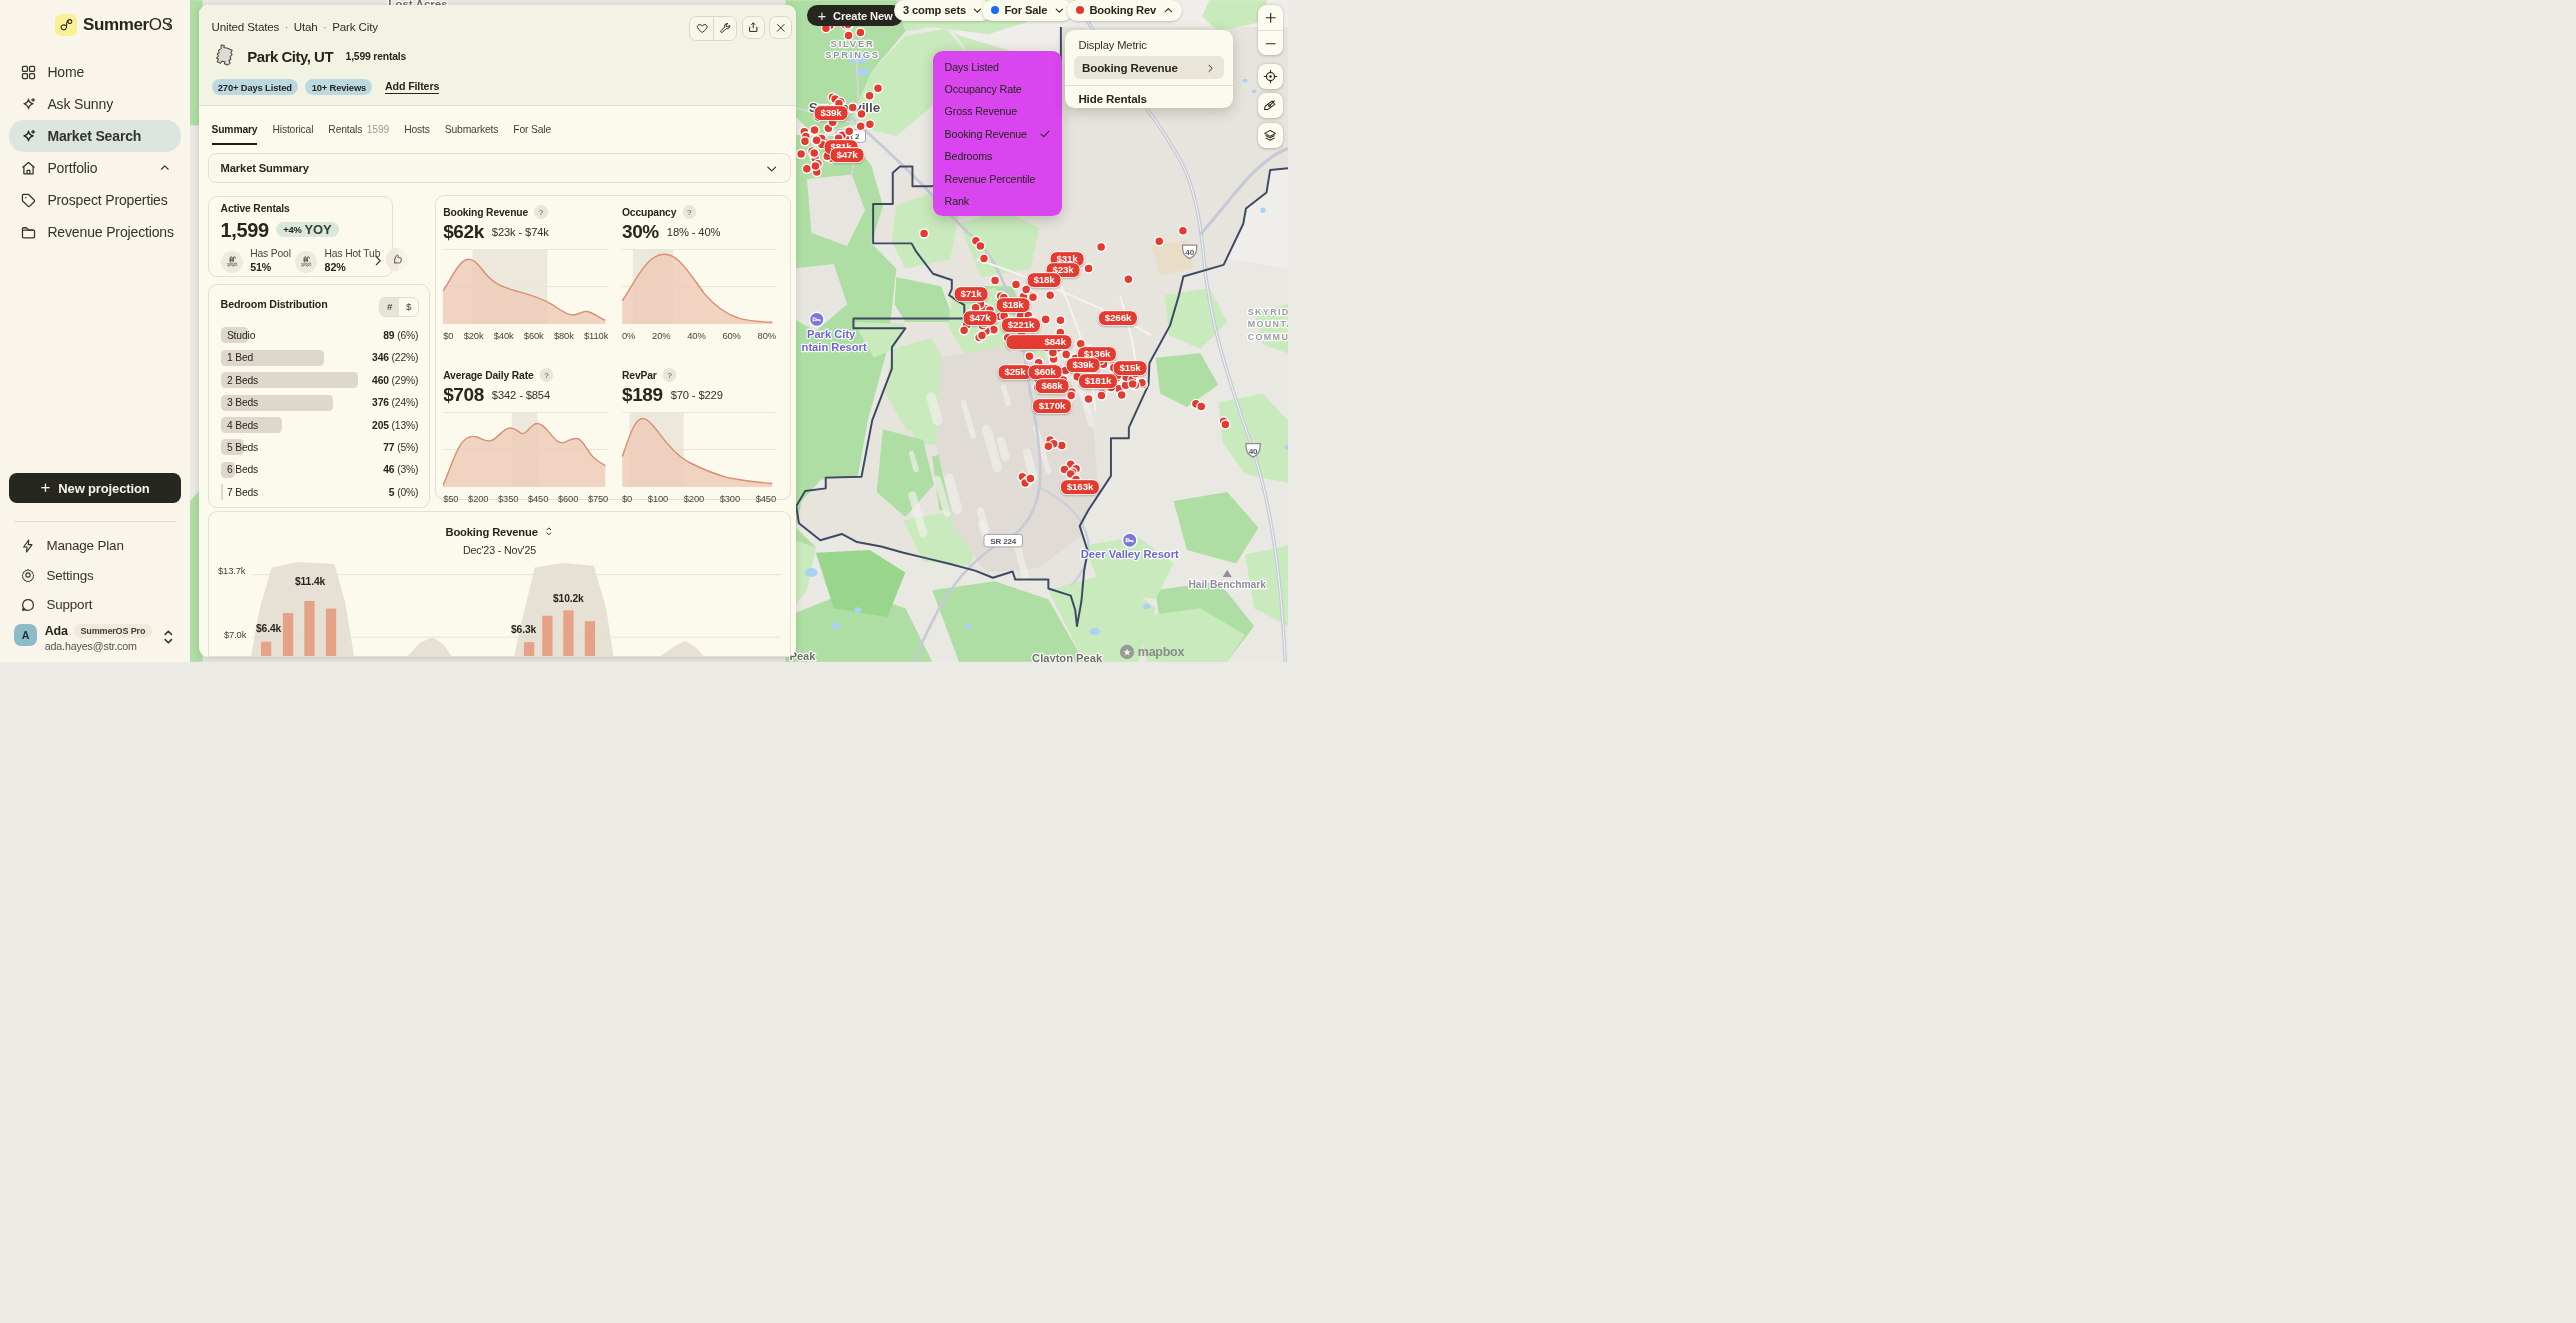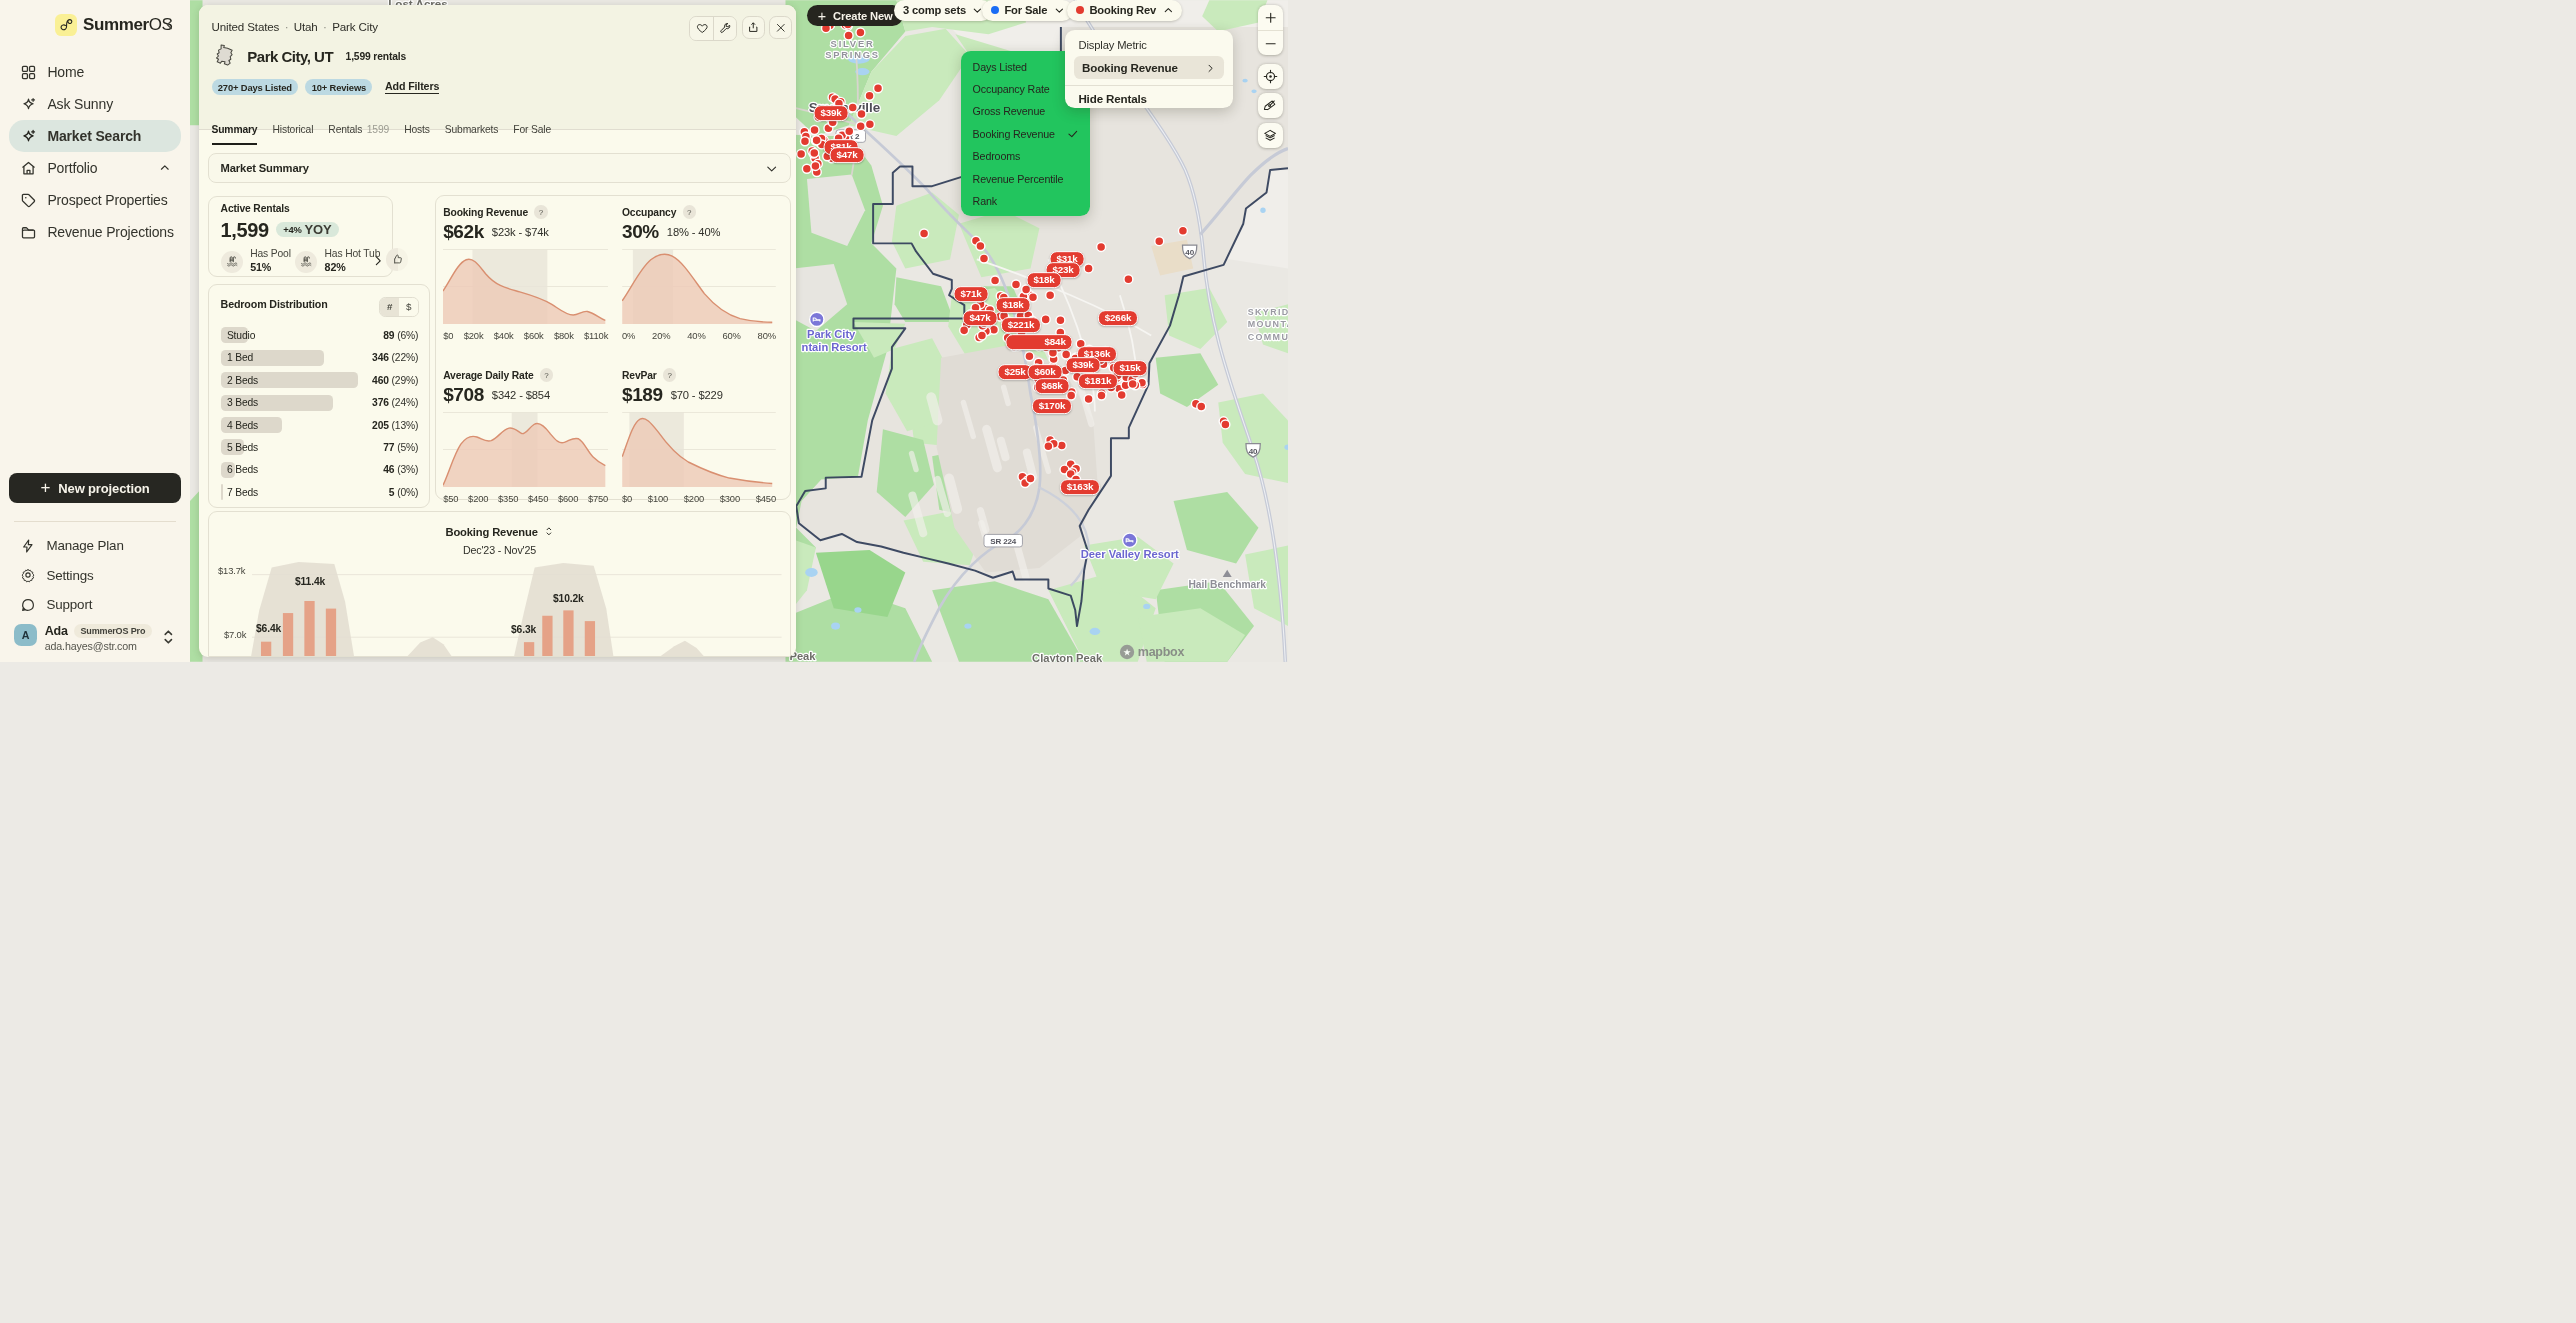--- a/index.html
+++ b/index.html
@@ -30,21 +30,21 @@
 .userrow { position:absolute; left:14.3px; top:624px; width:165px; display:flex; }
 .avatar { width:22.4px; height:22.4px; border-radius:7.2px; background:#8cbcc9; color:#20323a; font-size:10.7px; font-weight:700; display:flex; align-items:center; justify-content:center; }
 .user-meta { margin-left:8px; }
 .user-line1 { display:flex; align-items:center; }
 .user-name { font-size:12.5px; font-weight:700; color:#26261f; }
 .pro-pill { margin-left:6.3px; background:#efeadb; border-radius:7.2px; font-size:9px; font-weight:600; color:#41413a; padding:1.8px 6.3px; }
 .user-email { font-size:10.7px; color:#55554d; margin-top:1.8px; }
 .user-chevs { position:absolute; right:5.4px; top:3.6px; color:#3b3b34; }
 
 #panel { position:absolute; left:199px; top:5.4px; width:597px; height:652px; background:#fbfaec; border-radius:9px; z-index:20; box-shadow:0 1.8px 7.2px rgba(60,60,40,.18); overflow:hidden; }
-#phead { position:absolute; left:0; top:0; right:0; height:125px; background:#f3f3e3; border-bottom:0.9px solid #e0ddd0;text-decoration:underline; }
+#phead { position:absolute; left:0; top:0; right:0; height:101px; background:#f3f3e3; border-bottom:0.9px solid #e0ddd0;text-decoration:underline; }
 .crumbs { position:absolute; left:12.5px; top:15px; font-size:11.6px; color:#2e2e28; }
 .crumbs .dot { color:#8b8b82; margin:0 5.4px; }
 .hbtns { position:absolute; right:3.6px; top:10.7px; display:flex; }
 .hbtn { width:23px; height:23px; background:#f7f6e8; border:0.9px solid #dbd8ca; display:flex; align-items:center; justify-content:center; }
 .hbtn.single { border-radius:7.2px; margin-left:4.5px; }
 .hgroup { display:flex; border:0.9px solid #dbd8ca; border-radius:7.2px; overflow:hidden; }
 .hgroup .hbtn { border:none; }
 .hgroup .hbtn+.hbtn { border-left:0.9px solid #dbd8ca; }
 .title-row { position:absolute; left:12.5px; top:38px; display:flex; align-items:center; }
 .county { width:26px; height:26px; }
@@ -106,21 +106,21 @@
 .mbtn-dark { position:absolute; left:807px; top:5.4px; height:20.6px; background:#26251f; color:#f6f3e9; border-radius:10.7px; display:flex; align-items:center; padding:0 10.7px; font-size:11.2px; font-weight:600; z-index:40; }
 .mpill { position:absolute; height:20.6px; background:#fbfaee; border-radius:10.7px; display:flex; align-items:center; padding:0 9px; font-size:11.2px; font-weight:600; color:#26261f; z-index:40; box-shadow:0 0.9px 2.7px rgba(50,50,30,.25); }
 .cdot { width:8px; height:8px; border-radius:50%; margin-right:5.4px; }
 .mpill svg { margin-left:6.3px; }
 #dd1 { position:absolute; left:1065px; top:30px; width:168px; height:78px; background:#fbfaee; border-radius:9.8px; box-shadow:0 3.6px 12.5px rgba(40,40,20,.22); z-index:39; padding:9px 9px; }
 #dd1 .lab { font-size:11.2px; color:#30302a; margin-left:4.5px; }
 #dd1 .sel { margin-top:5.4px; height:23px; background:#e9e5d8; border-radius:6.3px; display:flex; align-items:center; padding:0 8px; font-size:11.6px; font-weight:600; color:#26261f; }
 #dd1 .sel svg { margin-left:auto; }
 #dd1 .hr { position:absolute; left:0; right:0; top:55px; border-top:0.9px solid #e2dfd2; }
 #dd1 .hide { position:absolute; left:13.4px; top:62px; font-size:11.6px; font-weight:600; color:#26261f; }
-#dd2 { position:absolute; left:933px; top:51px; width:129px; height:165px; background:#22c55e; border-radius:9.8px; box-shadow:0 3.6px 12.5px rgba(40,40,20,.22); z-index:38; padding:4.5px 0;margin-left:28px; }
+#dd2 { position:absolute; left:933px; top:51px; width:129px; height:165px; background:#d946ef; border-radius:9.8px; box-shadow:0 3.6px 12.5px rgba(40,40,20,.22); z-index:38; padding:4.5px 0; }
 #dd2 .it { height:22.4px; display:flex; align-items:center; padding:0 11.6px; font-size:10.7px; color:#26261f; }
 #dd2 .it svg { margin-left:auto; }
 .mapctl { position:absolute; right:4.9px; width:25px; background:#fcfbf1; border-radius:8px; box-shadow:0 0.9px 2.7px rgba(50,50,30,.3); z-index:40; display:flex; flex-direction:column; align-items:center; }
 .mapctl .b { width:25px; height:25px; display:flex; align-items:center; justify-content:center; color:#26261f; }
 .mapctl .b+.b { border-top:0.9px solid #e4e1d3; }
 
 .pin { position:absolute; transform:translate(-50%,-50%); background:#e33b30; border:1.8px solid #fff; border-radius:7.2px; color:#fff; font-size:9.8px; font-weight:700; padding:0.9px 5.8px 1.8px; white-space:nowrap; z-index:12; box-shadow:0 0.9px 1.8px rgba(0,0,0,.25); }
 </style>
 </head>
 <body>

